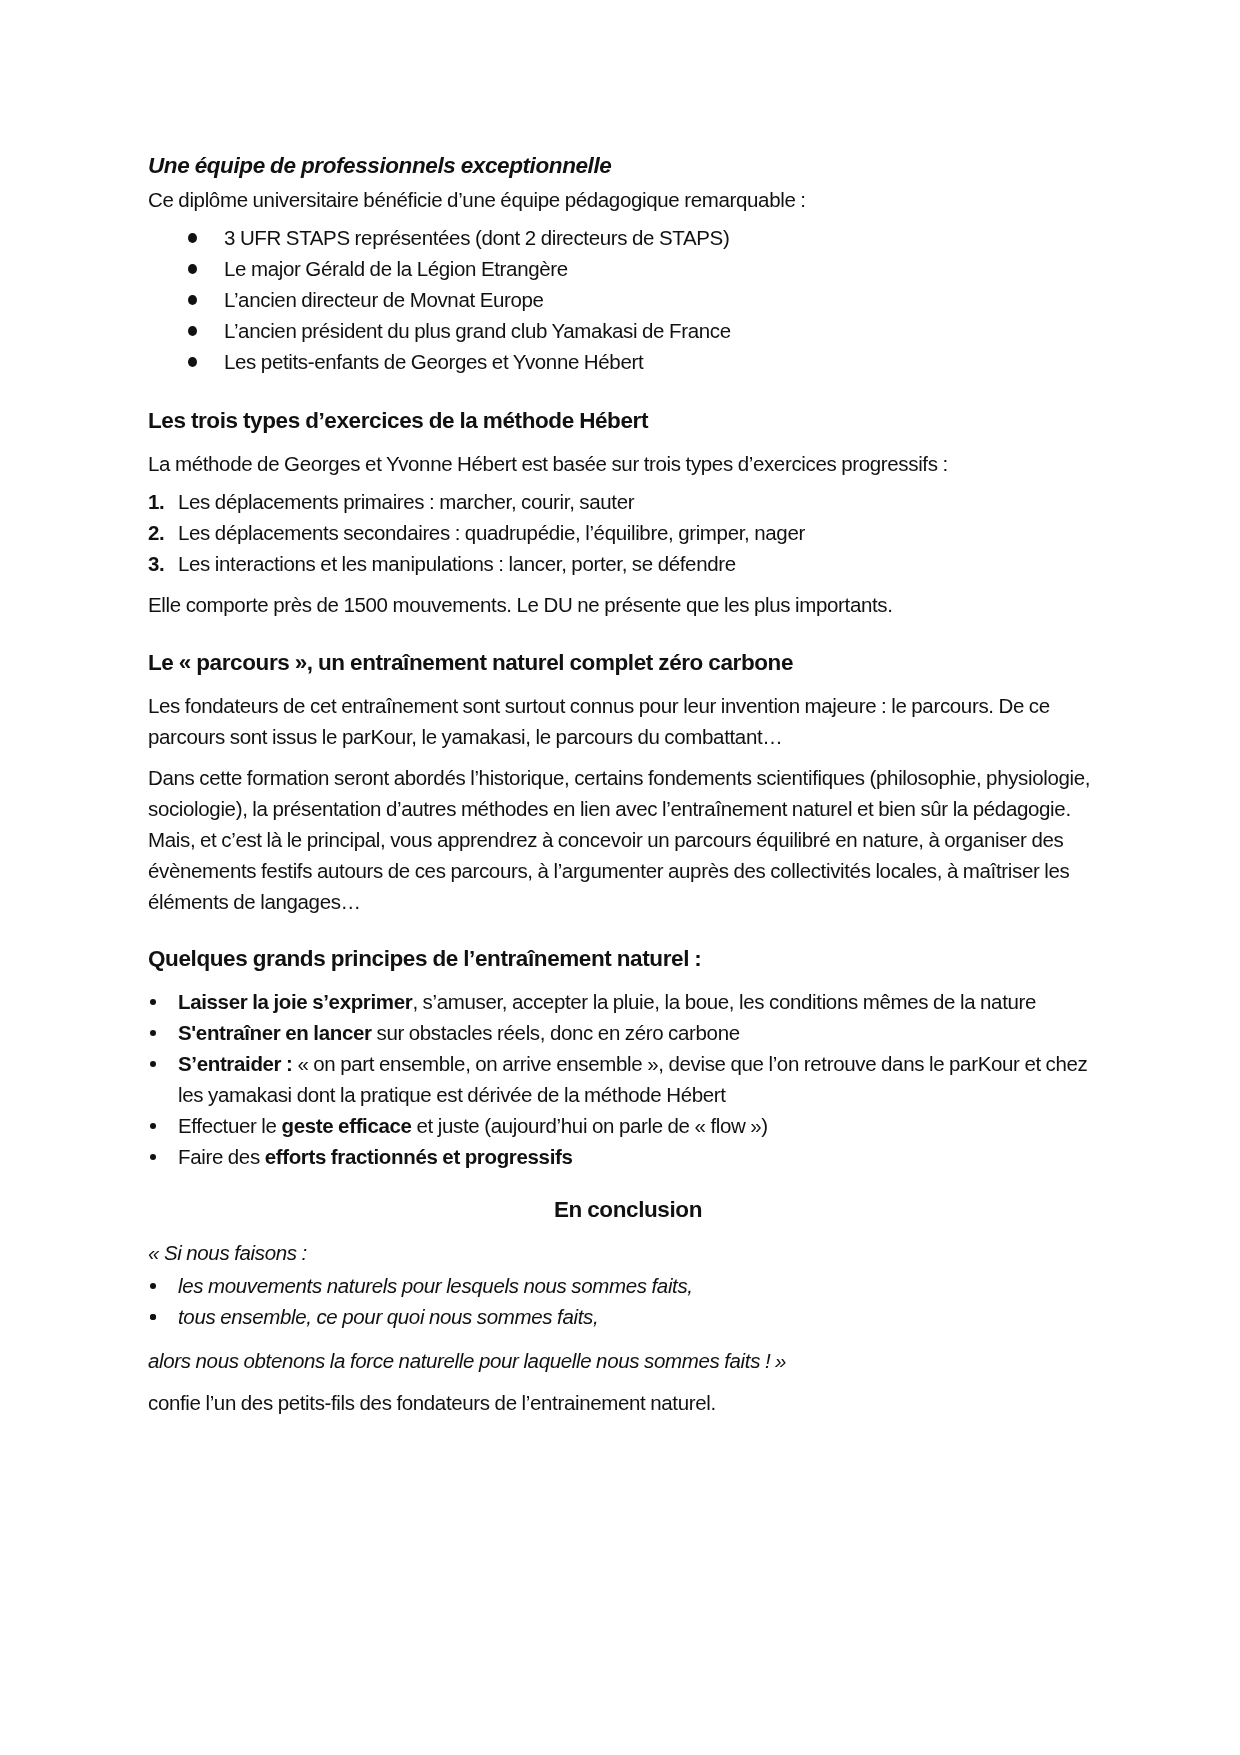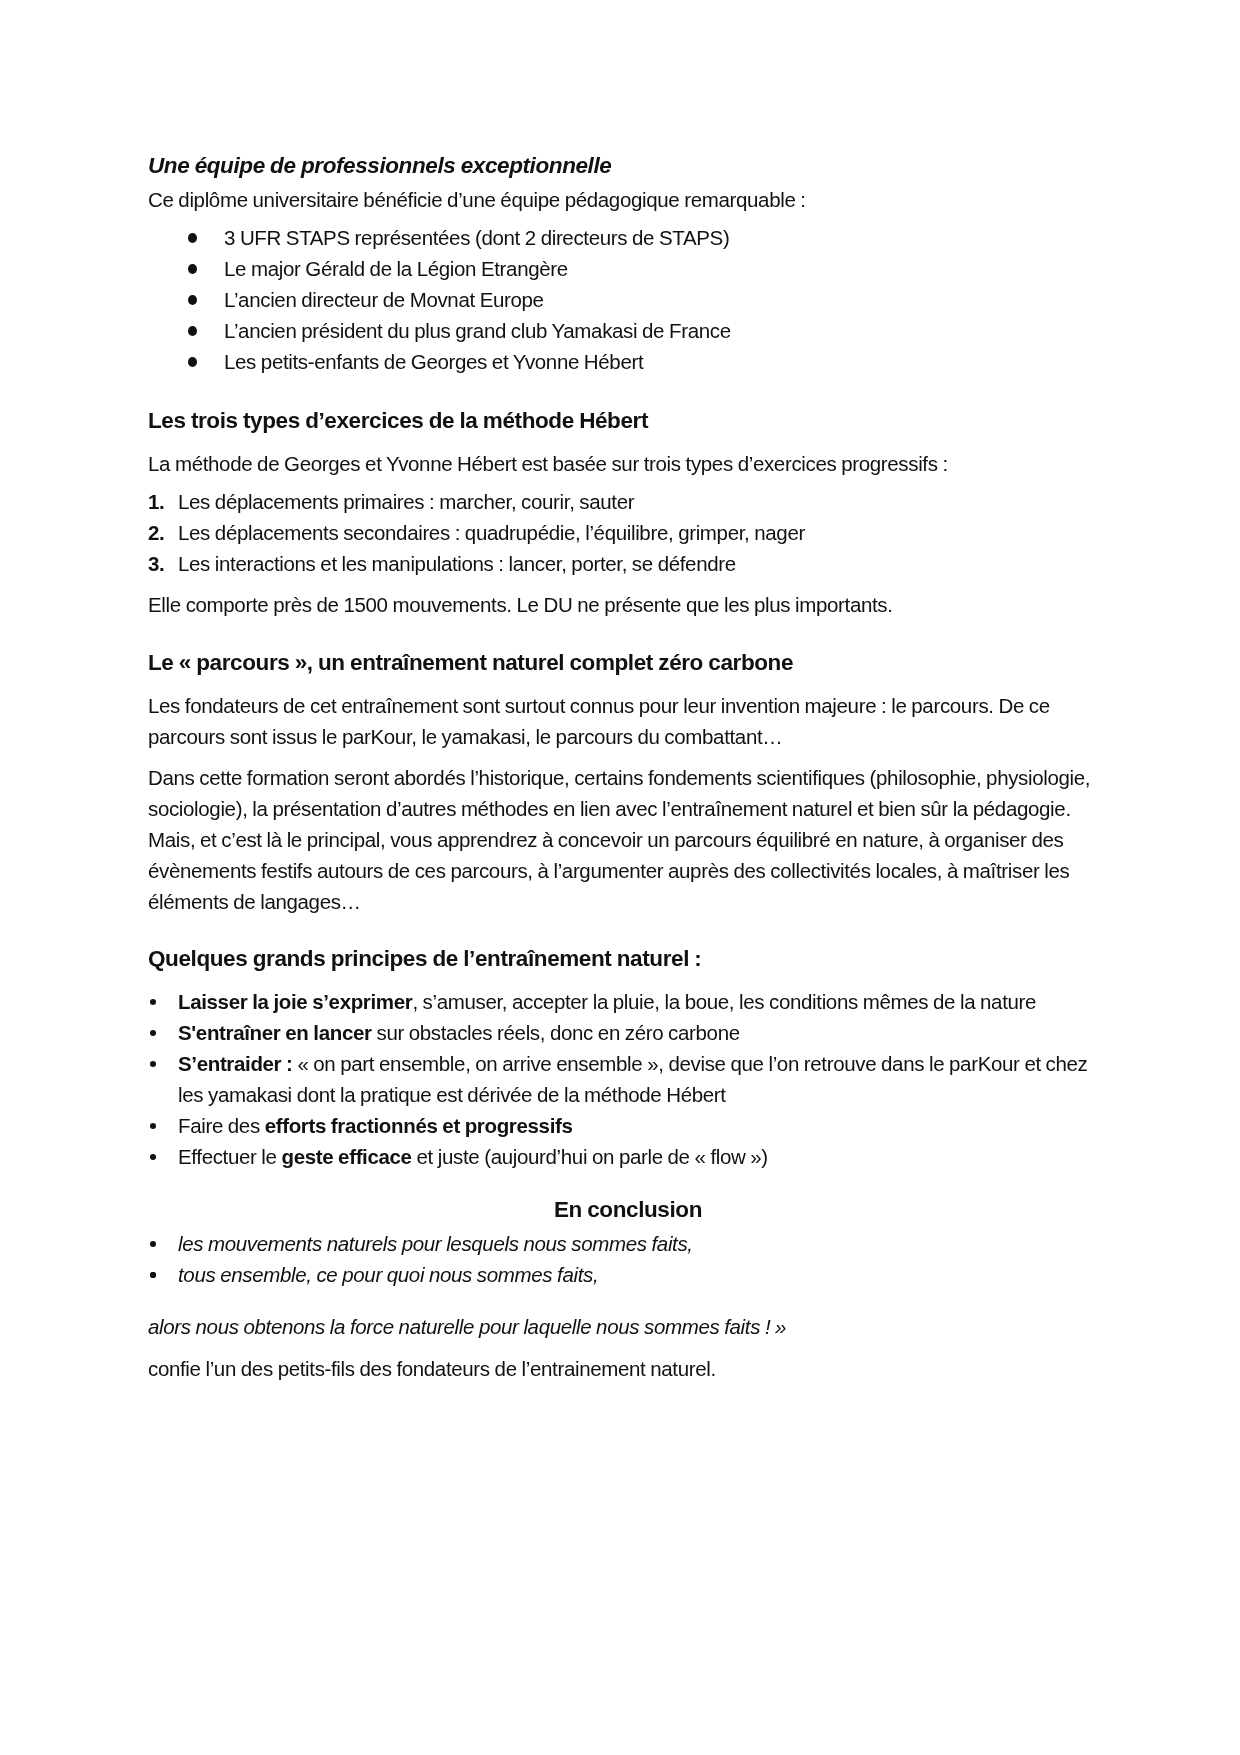--- a/index.html
+++ b/index.html
@@ -55,21 +55,21 @@
     #types-list { margin-top: 7px; }
     #movements { margin-top: 10px; }
     #h3-sec { margin-top: 27px; }
     #parcours-p1 { margin-top: 11px; }
     #parcours-p2 { margin-top: 10px; }
     #h4-sec { margin-top: 26px; }
     #principles-list { margin-top: 11px; }
     #h5-sec { margin-top: 22px; text-align: center; }
     #quote-open { margin-top: 11px; }
     #quote-list { margin-top: 2px; }
-    #quote-close { margin-top: 21px; }
+    #quote-close { margin-top: 13px; }
     #attribution { margin-top: 11px; }
   </style>
 </head>
 <body>
 
 <div class="page">
 
   <h2 id="h1">Une équipe de professionnels exceptionnelle</h2>
   <p id="intro1">Ce diplôme universitaire bénéficie d’une équipe pédagogique remarquable :</p>
   <ul id="staff-list" class="dot-list">
@@ -91,25 +91,26 @@
 
   <h2 id="h3-sec">Le « parcours », un entraînement naturel complet zéro carbone</h2>
   <p id="parcours-p1">Les fondateurs de cet entraînement sont surtout connus pour leur invention majeure : le parcours. De ce parcours sont issus le parKour, le yamakasi, le parcours du combattant…</p>
   <p id="parcours-p2">Dans cette formation seront abordés l’historique, certains fondements scientifiques (philosophie, physiologie, sociologie), la présentation d’autres méthodes en lien avec l’entraînement naturel et bien sûr la pédagogie. Mais, et c’est là le principal, vous apprendrez à concevoir un parcours équilibré en nature, à organiser des évènements festifs autours de ces parcours, à l’argumenter auprès des collectivités locales, à maîtriser les éléments de langages…</p>
 
   <h2 id="h4-sec">Quelques grands principes de l’entraînement naturel :</h2>
   <ul id="principles-list" class="small-list">
     <li><span class="bullet"></span><span></span><b>Laisser la joie s’exprimer</b><span>, s’amuser, accepter la pluie, la boue, les conditions mêmes de la nature</span></li>
     <li><span class="bullet"></span><span></span><b>S'entraîner en lancer</b><span> sur obstacles réels, donc en zéro carbone</span></li>
     <li><span class="bullet"></span><span></span><b>S’entraider :</b><span> « on part ensemble, on arrive ensemble », devise que l’on retrouve dans le parKour et chez les yamakasi dont la pratique est dérivée de la méthode Hébert</span></li>
+    <li><span class="bullet"></span><span>Effectuer le </span><b>geste efficace</b><span> et juste (aujourd’hui on parle de « flow »)</span></li>
     <li><span class="bullet"></span><span>Faire des </span><b>efforts fractionnés et progressifs</b><span></span></li>
-    <li><span class="bullet"></span><span>Effectuer le </span><b>geste efficace</b><span> et juste (aujourd’hui on parle de « flow »)</span></li>
   </ul>
 
   <h2 id="h5-sec">En conclusion</h2>
+  <p id="quote-open" class="italic">« Si nous faisons :</p>
   <ul id="quote-list" class="small-list italic">
     <li><span class="bullet"></span><span>les mouvements naturels pour lesquels nous sommes faits,</span></li>
     <li><span class="bullet"></span></li>
     <li><span class="bullet"></span><span>tous ensemble, ce pour quoi nous sommes faits,</span></li>
   </ul>
   <p id="quote-close" class="italic">alors nous obtenons la force naturelle pour laquelle nous sommes faits ! »</p>
   <p id="attribution">confie l’un des petits-fils des fondateurs de l’entrainement naturel.</p>
 
 </div>
 

